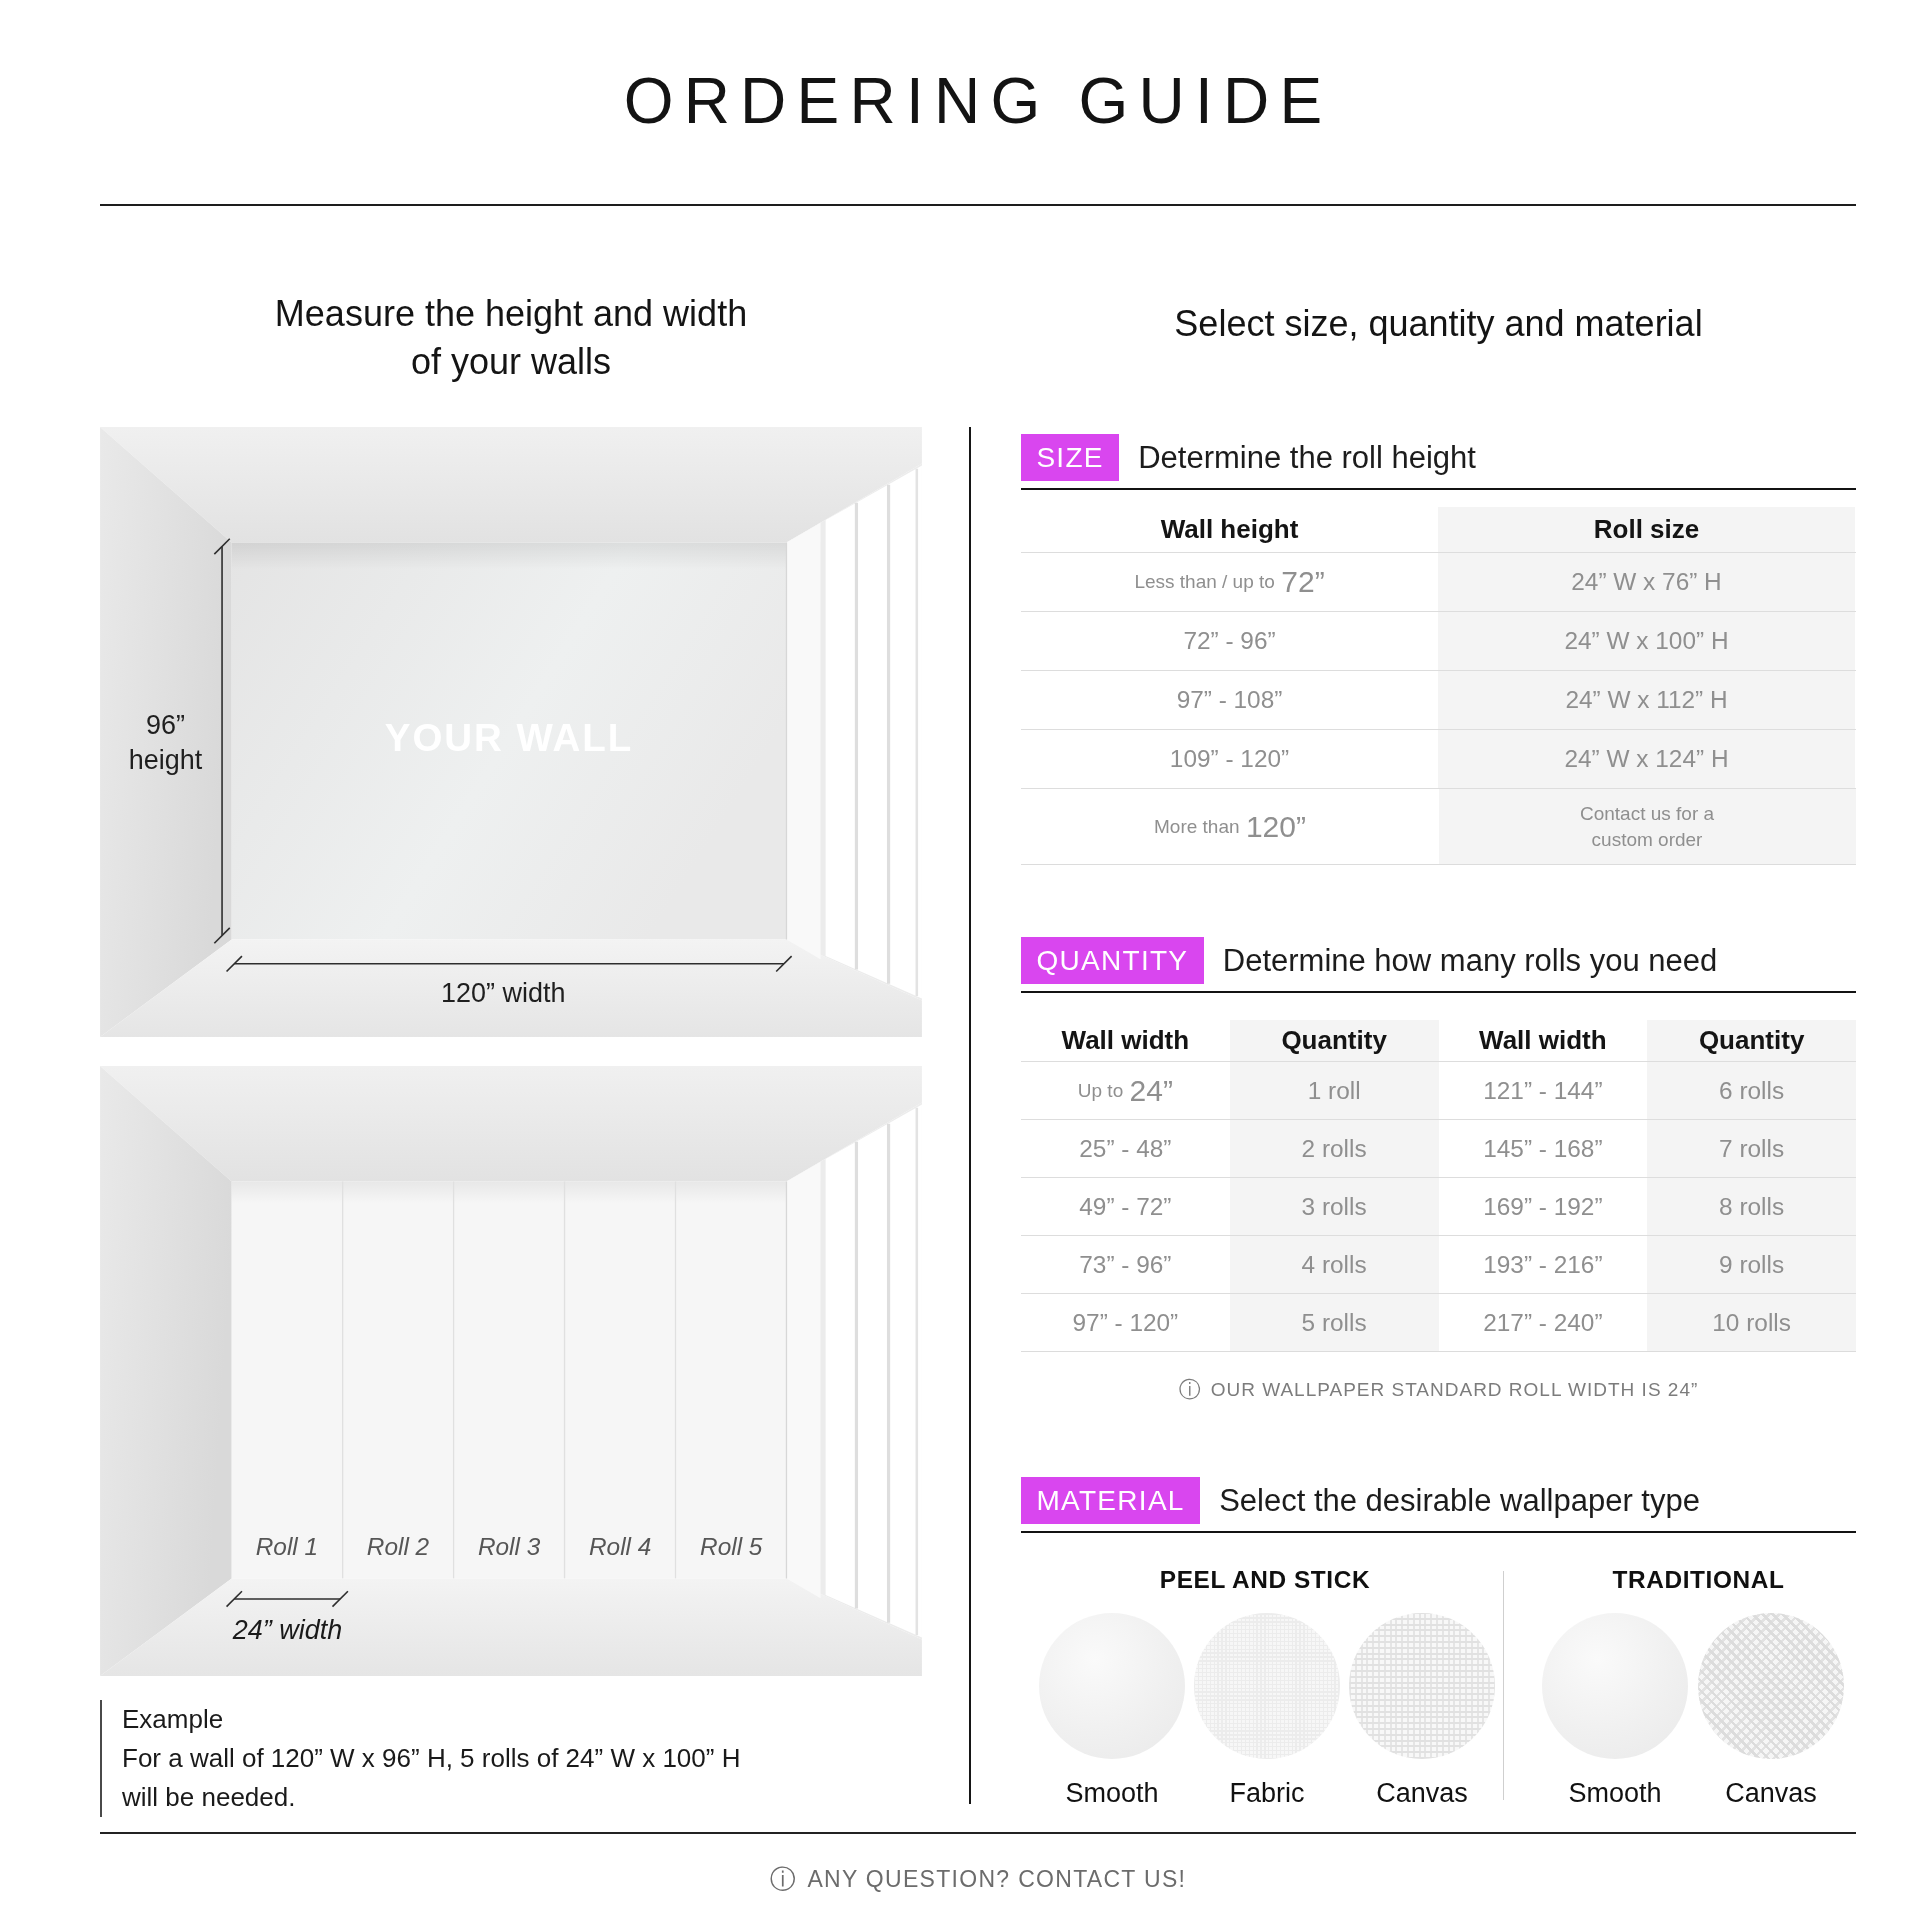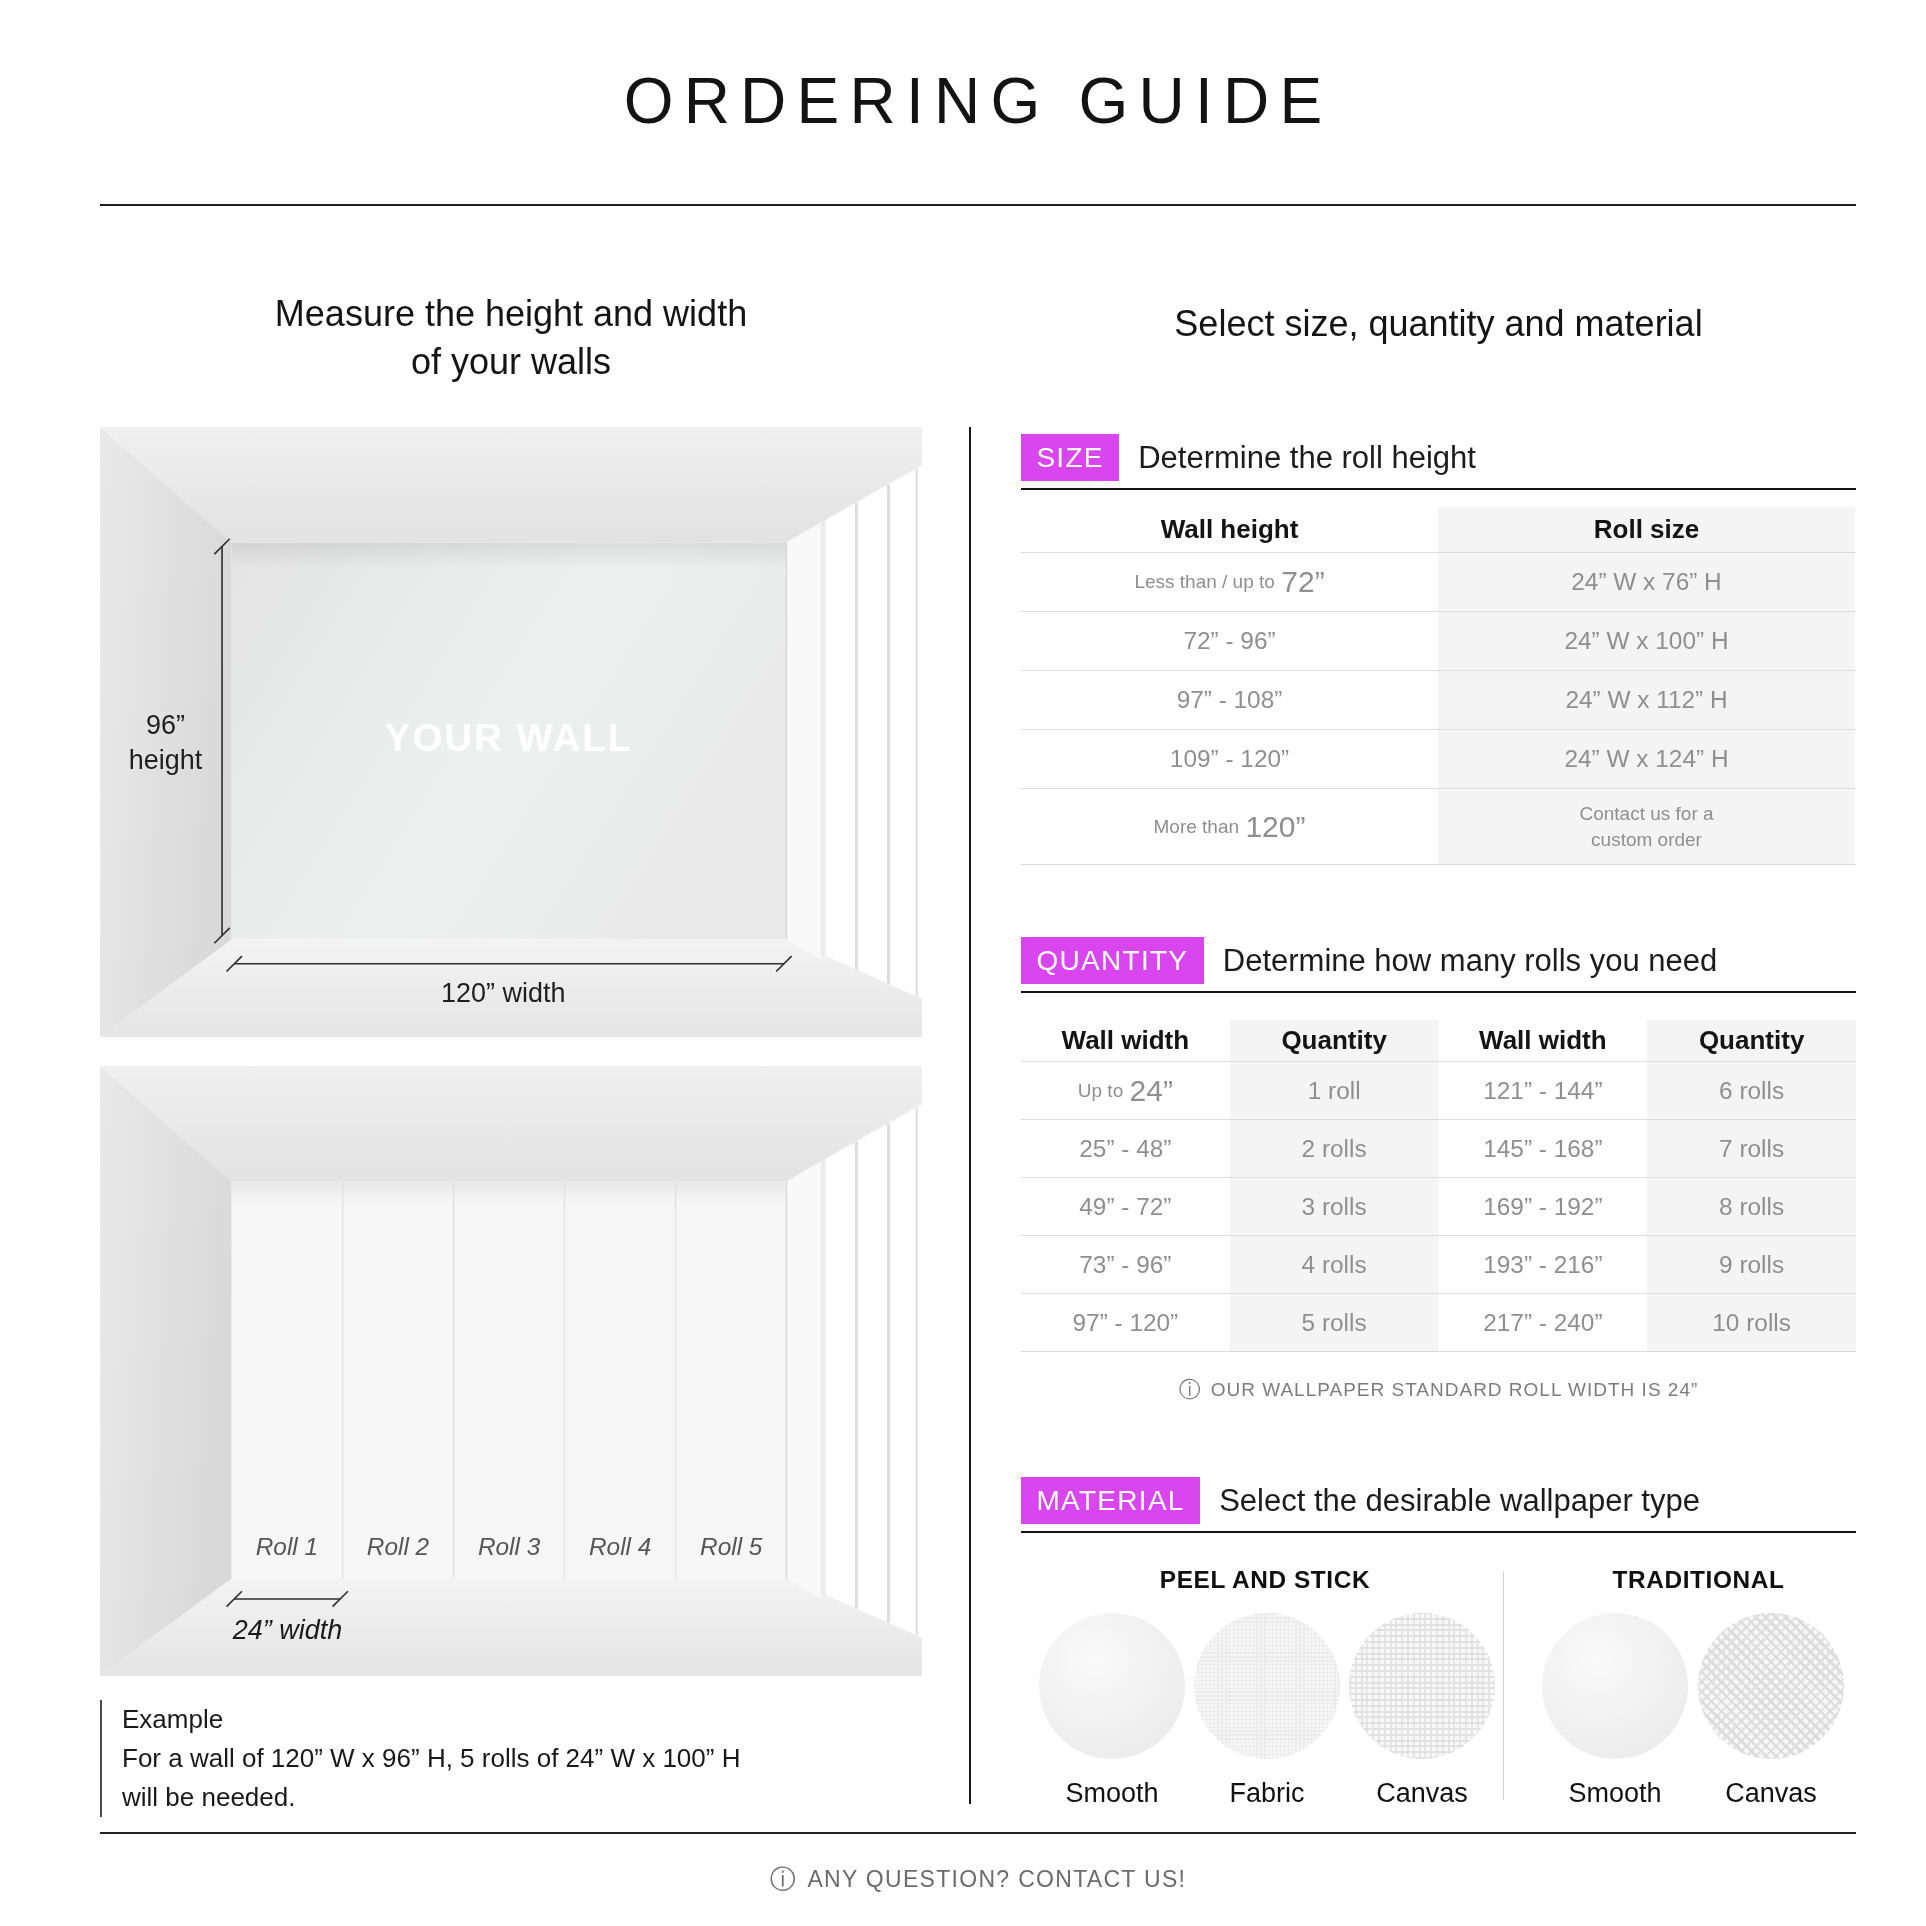--- a/index.html
+++ b/index.html
@@ -36,21 +36,21 @@
     padding:7.7px 15.4px; display:inline-block; }
   .section-title { font-size:31px; color:#1c1c1c; margin-left:19px; }
 
   
   .tbl { position:absolute; left:1021px; width:835px; border-bottom:0.6px solid #dcdcdc; }
   .size-table { top:507px; } .quantity-table { top:1020px; }
   .trow { display:flex; }
   .trow + .trow { border-top:0.6px solid #ddd; }
   .size-table .trow.head { height:45px; border-top:none; }
   .size-table .trow { height:59px; }
-  .size-table .trow.tall { height:76px; }
+  .size-table .trow.tall { height:76px;justify-content:center; }
   .quantity-table .trow.head { height:41px; }
   .quantity-table .trow { height:58px; }
   .tcell { display:flex; align-items:center; justify-content:center; gap:6.4px; text-align:center; }
   .size-table .tcell { width:417px; }
   .quantity-table .tcell { width:209px; }
   .tcell.shade { background:#f4f4f4; }
   .trow.head .tcell { font-size:26px; font-weight:600; color:#141414; }
   .trow .tcell { font-size:24.4px; color:#8f8f8f; }
   .tcell .sm { font-size:19px; color:#8f8f8f; }
   .tcell .lg { font-size:30px; color:#8f8f8f; }

